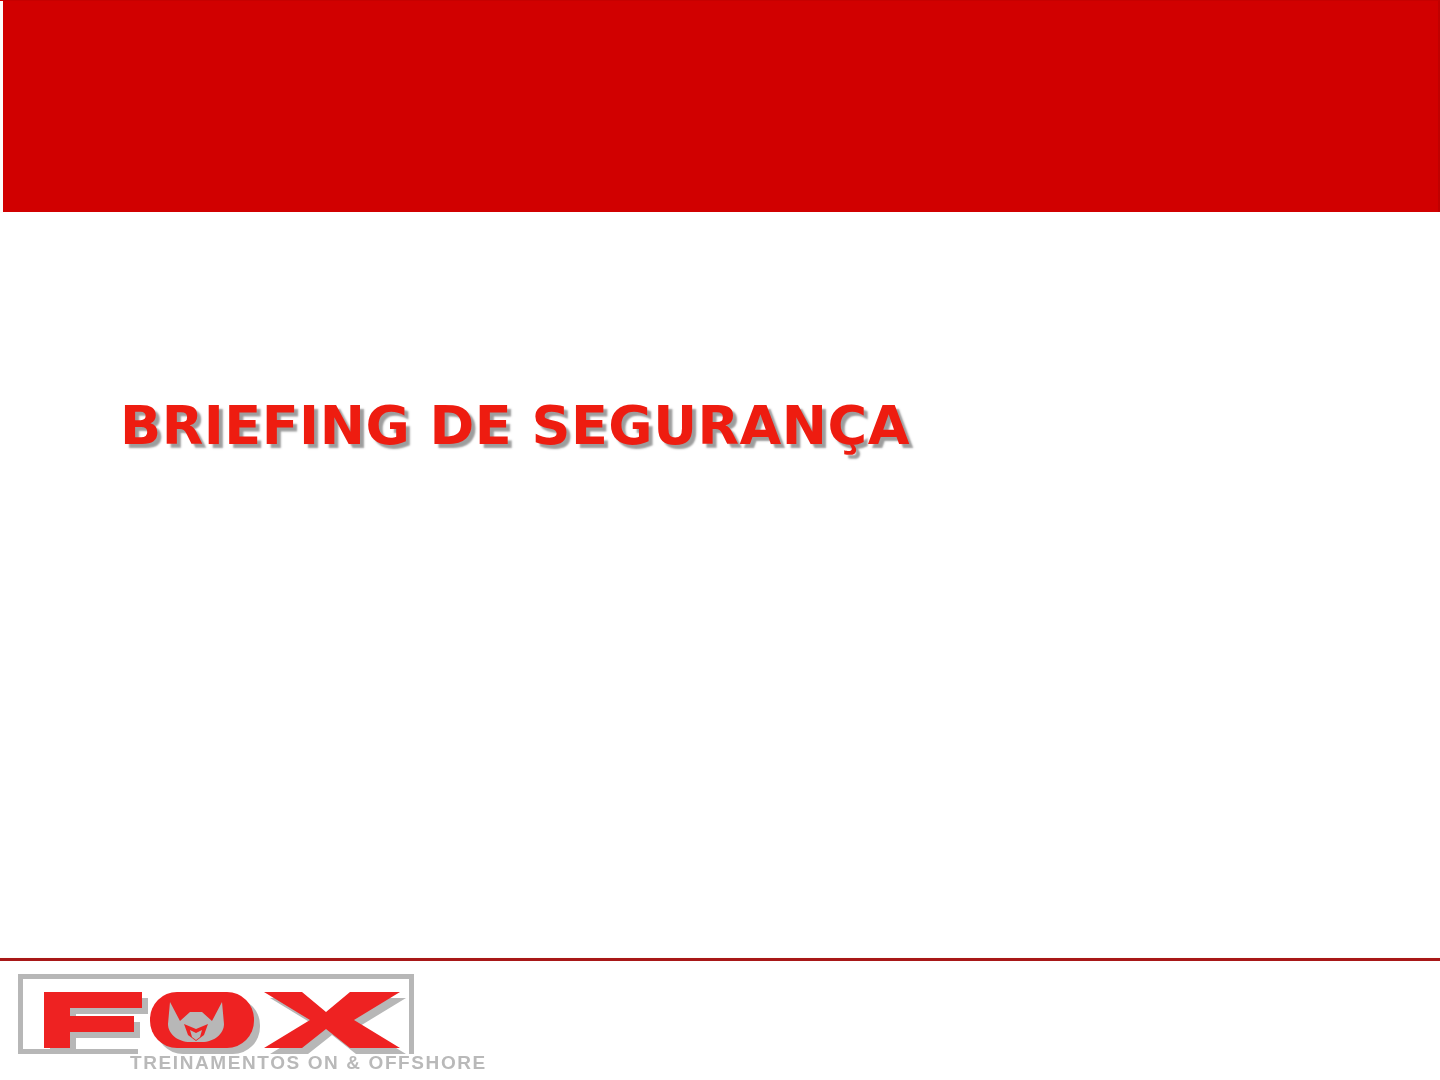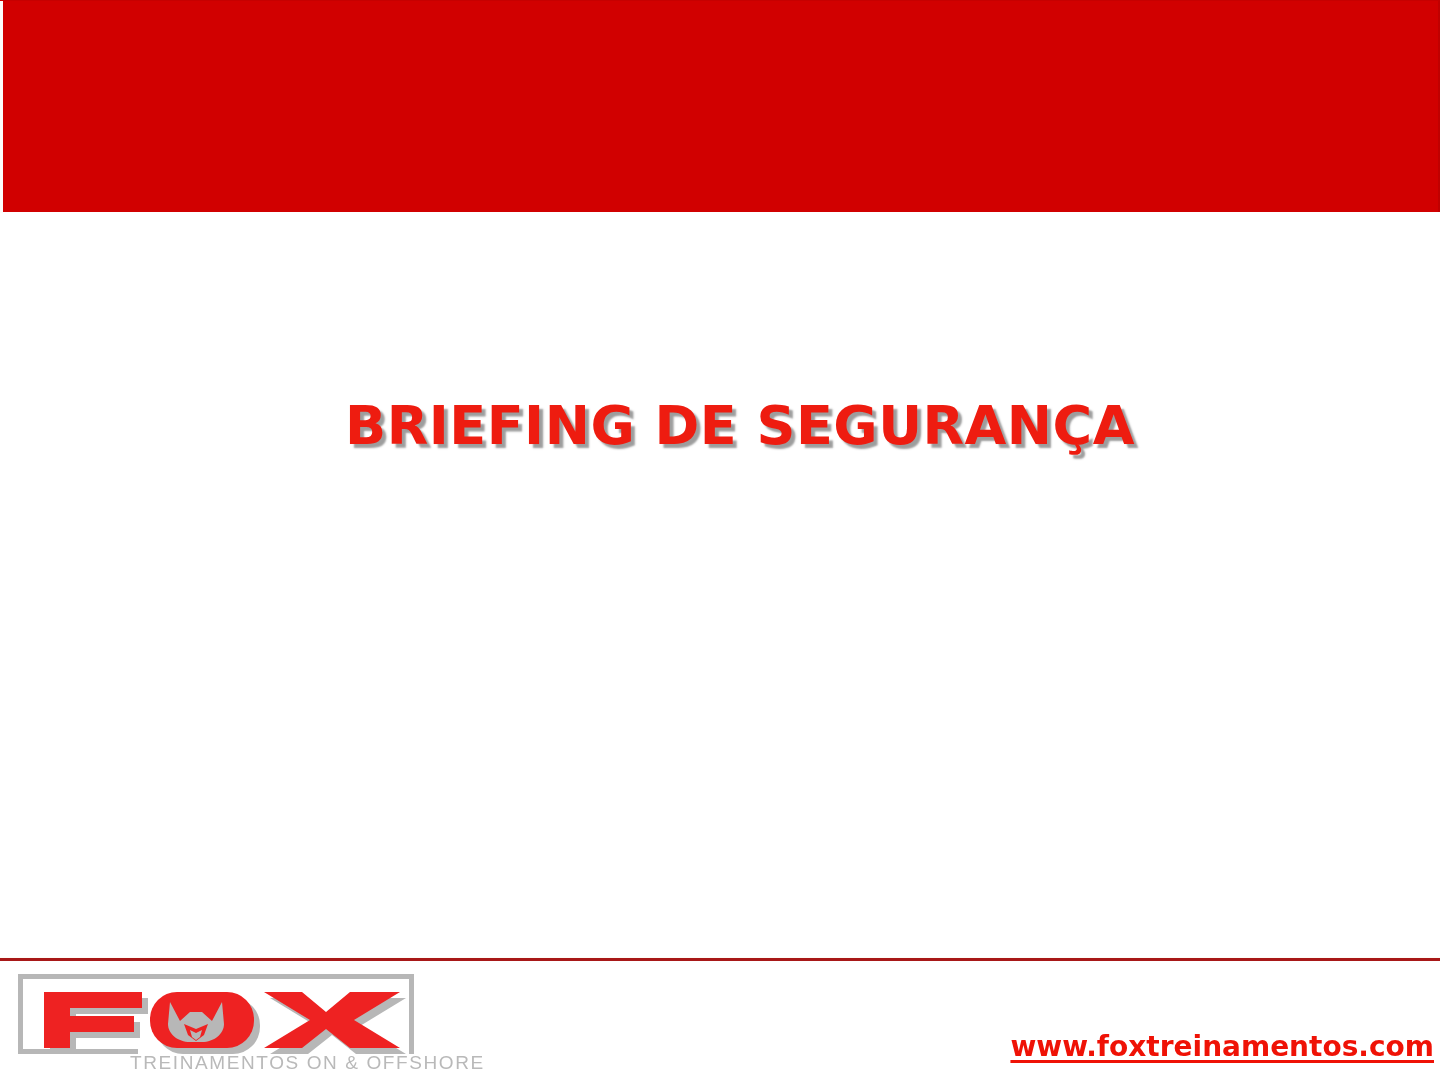--- a/index.html
+++ b/index.html
@@ -41,21 +41,21 @@
     height: 212px;
     background: #fdfdfb;
   }
 
   
   .title-block {
     position: absolute;
     left: 120px;
     top: 395px;
     width: 1240px;
-    text-align: center;
+    text-align: left;
   }
   .title-line {
     display: block;
     font-family: "DejaVu Sans", sans-serif;
     font-weight: bold;
     font-size: 54px;
     line-height: 62px;
     color: #ee1c10;
     letter-spacing: 0.5px;
     text-shadow: 4px 4px 2px rgba(130,130,130,0.78);
@@ -111,21 +111,21 @@
   .logo-letters svg {
     display: block;
   }
 
   .logo-tagline {
     position: absolute;
     left: 116px;
     top: 80px;
     font-family: "Liberation Sans", sans-serif;
     font-size: 19px;
-    font-weight: normal;
+    font-weight: bold;
     letter-spacing: 1.6px;
     color: #b9b9b9;
     white-space: nowrap;
   }
 
   
   .site-url {
     position: absolute;
     right: 6px;
     top: 1030px;
@@ -184,15 +184,14 @@
         <g>
           <path d="M250 20 L288 20 L312 40 L336 20 L386 20 L340 48 L386 76 L336 76 L312 57 L288 76 L250 76 L296 48 Z" fill="#b7b7b7" transform="translate(6,6)"></path>
           <path d="M250 20 L288 20 L312 40 L336 20 L386 20 L340 48 L386 76 L336 76 L312 57 L288 76 L250 76 L296 48 Z" fill="#ee2222"></path>
         </g>
       </svg>
     </div>
 
     <div class="logo-tagline">TREINAMENTOS ON &amp; OFFSHORE</div>
   </div>
 
-  <a class="site-url" href="#">www.foxtreinamentos.com</a>
 
 </div>
 
 </body></html>

